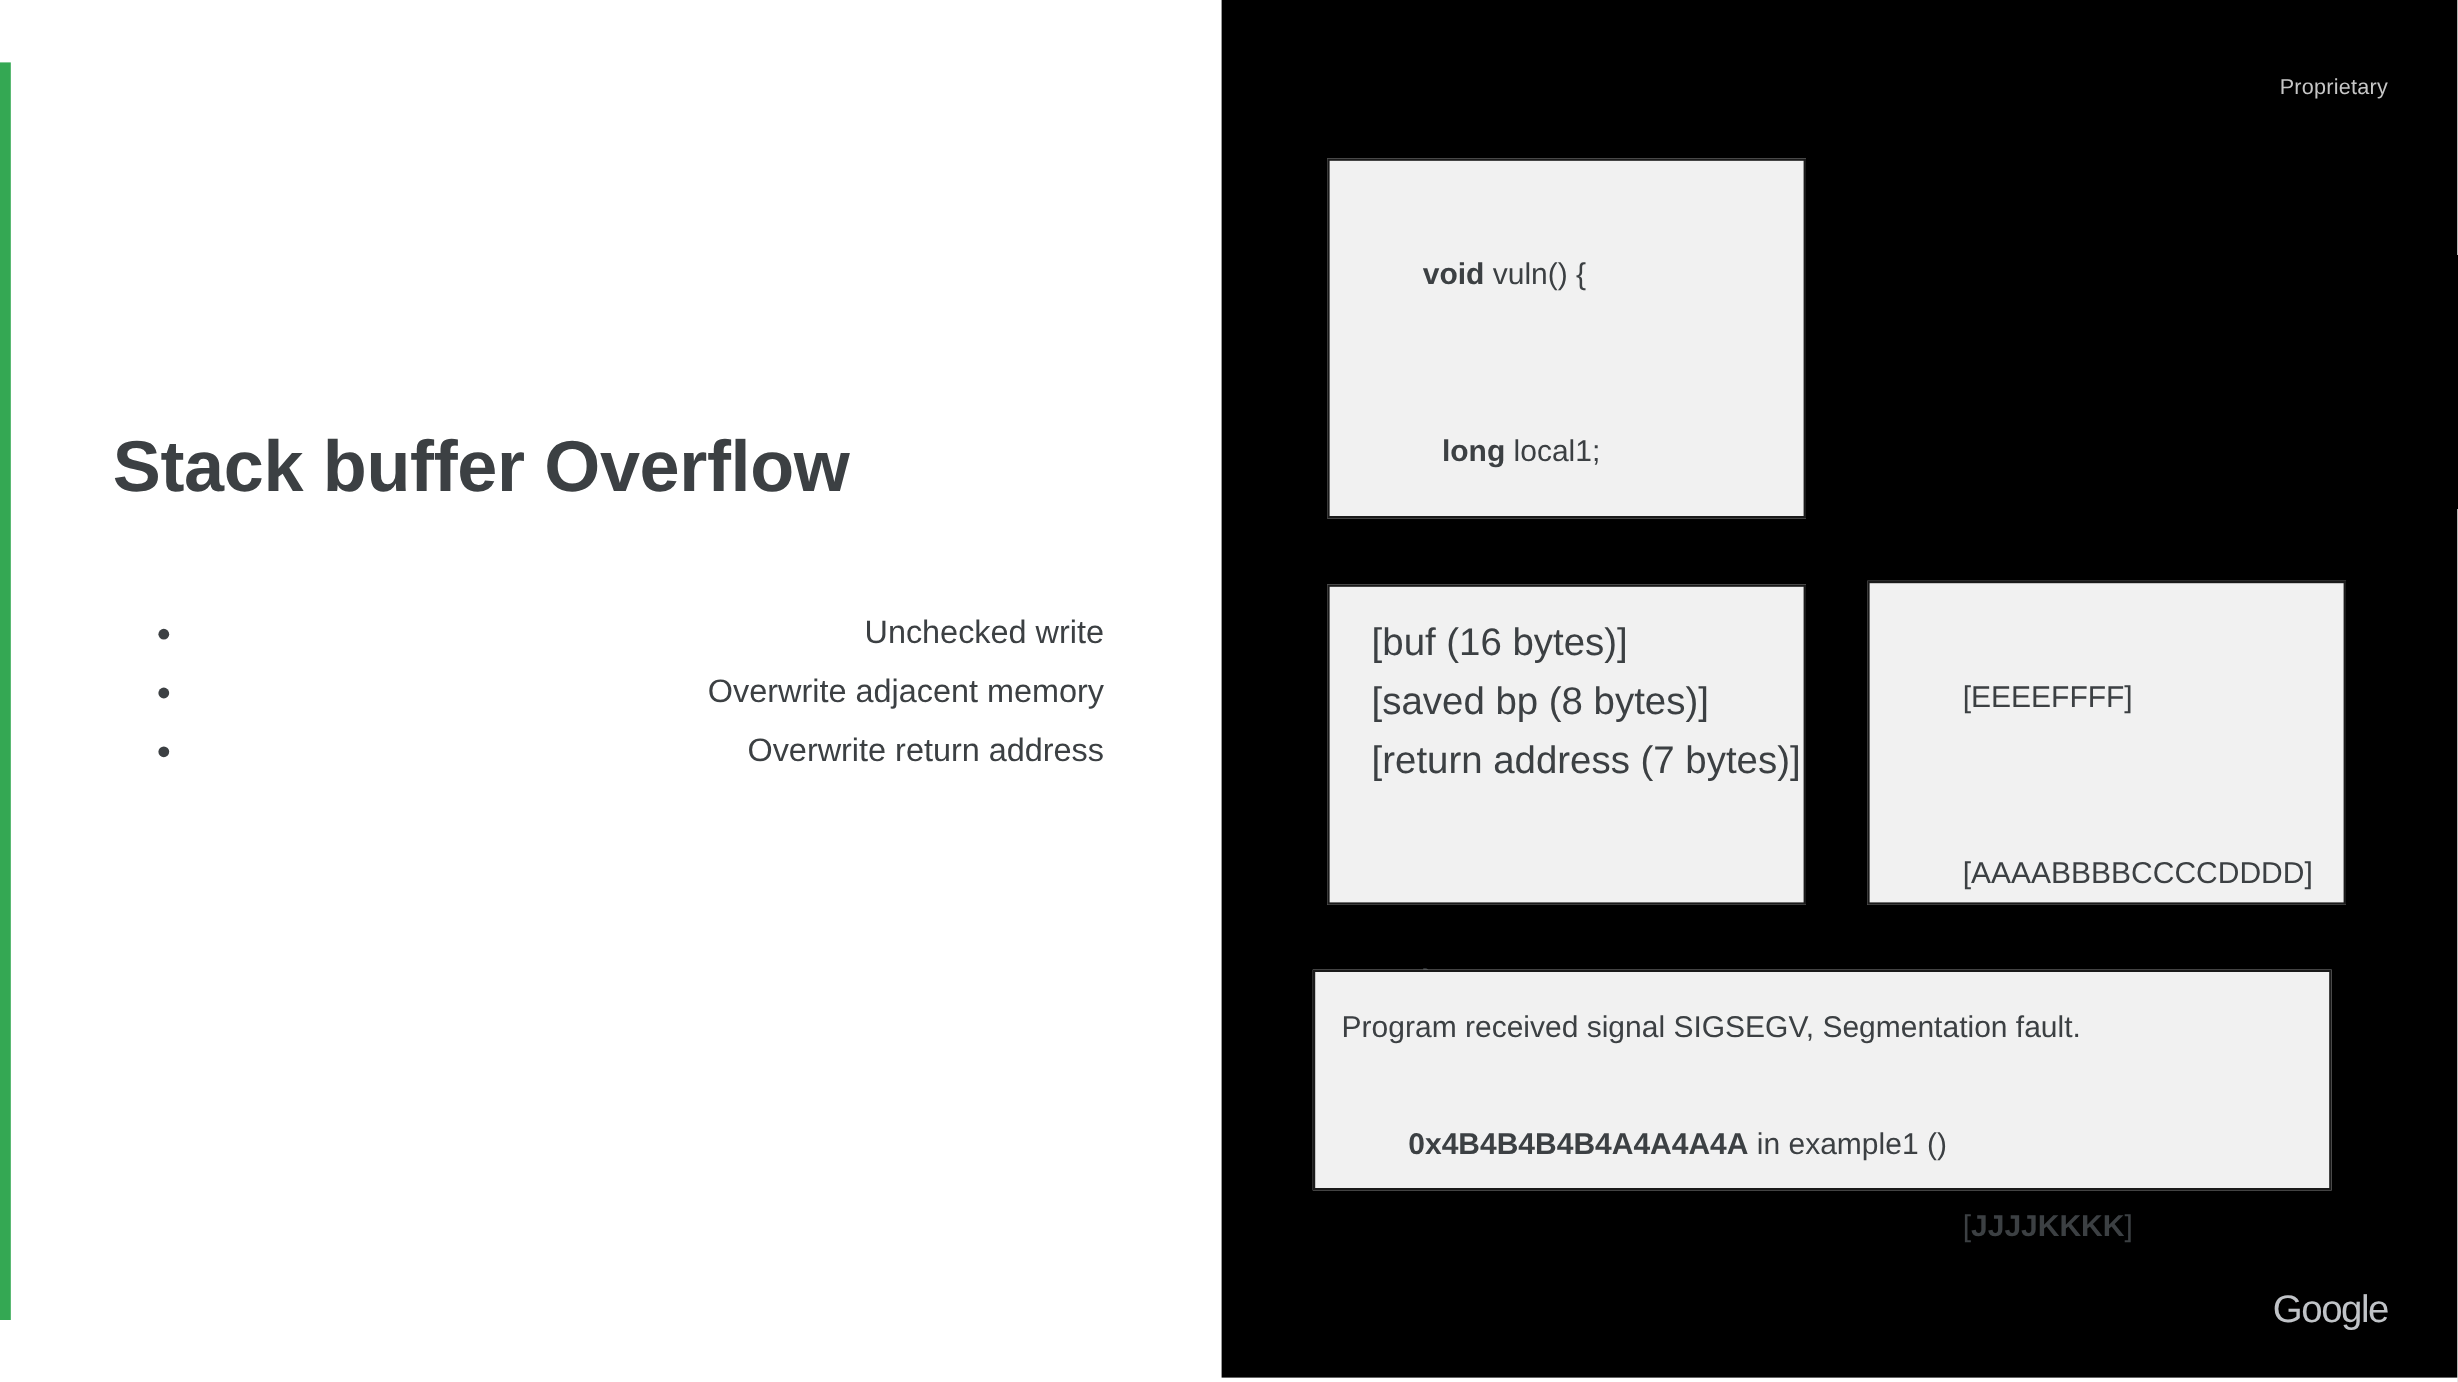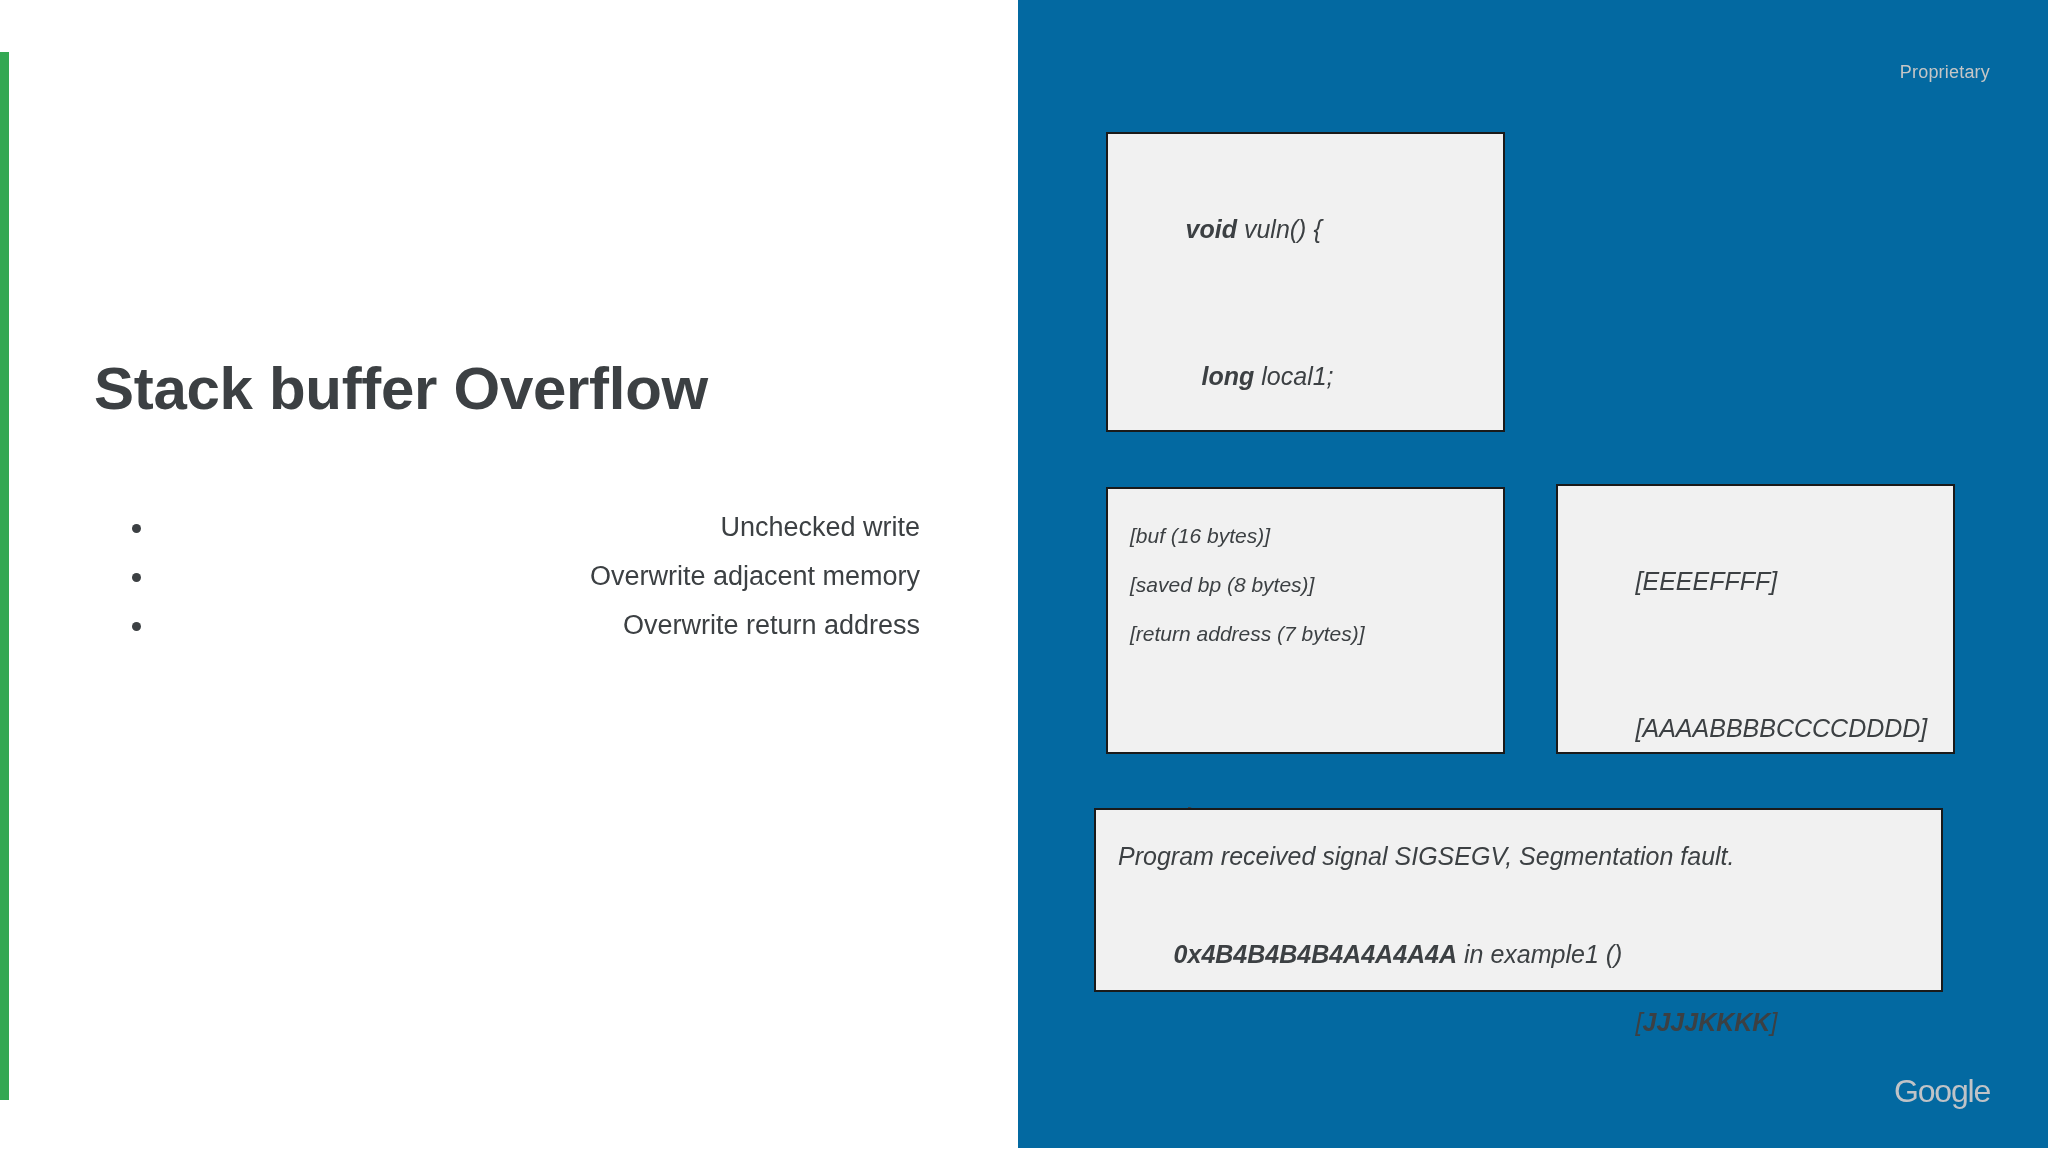--- a/index.html
+++ b/index.html
@@ -72,21 +72,21 @@
     border-radius: 50%;
     background: #3c4043;
   }
   
   #right-panel {
     position: absolute;
     left: 1018px;
     top: 0;
     width: 1030px;
     height: 1148px;
-    background: #0369a1;
+    background: #000000;
   }
   #proprietary-label {
     position: absolute;
     right: 58px;
     top: 62px;
     font-size: 18px;
     color: #c6c6c6;
     letter-spacing: 0.2px;
   }
   #google-logo {
@@ -102,21 +102,20 @@
   .code-box {
     position: absolute;
     border: 2px solid #1a1a1a;
     background: #f1f1f1;
     box-sizing: border-box;
     color: #3c4043;
   }
   .code-box .line {
     white-space: pre;
     font-family: "Liberation Sans", sans-serif;
-    font-style: italic;
   }
   .code-box b {
     font-weight: 700;
   }
   
   #fn-box {
     left: 88px;
     top: 132px;
     width: 399px;
     height: 300px;
@@ -128,22 +127,23 @@
   }
   
   #stack-box {
     left: 88px;
     top: 487px;
     width: 399px;
     height: 267px;
     padding: 22px 0 0 22px;
   }
   #stack-box .line {
-    font-size: 21px;
-    line-height: 49px;
+    font-size: 32px;
+    line-height: 49px;
+    margin-left: 13px;
   }
   
   #payload-box {
     left: 538px;
     top: 484px;
     width: 399px;
     height: 270px;
     padding: 22px 0 0 22px;
   }
   #payload-box .line {

